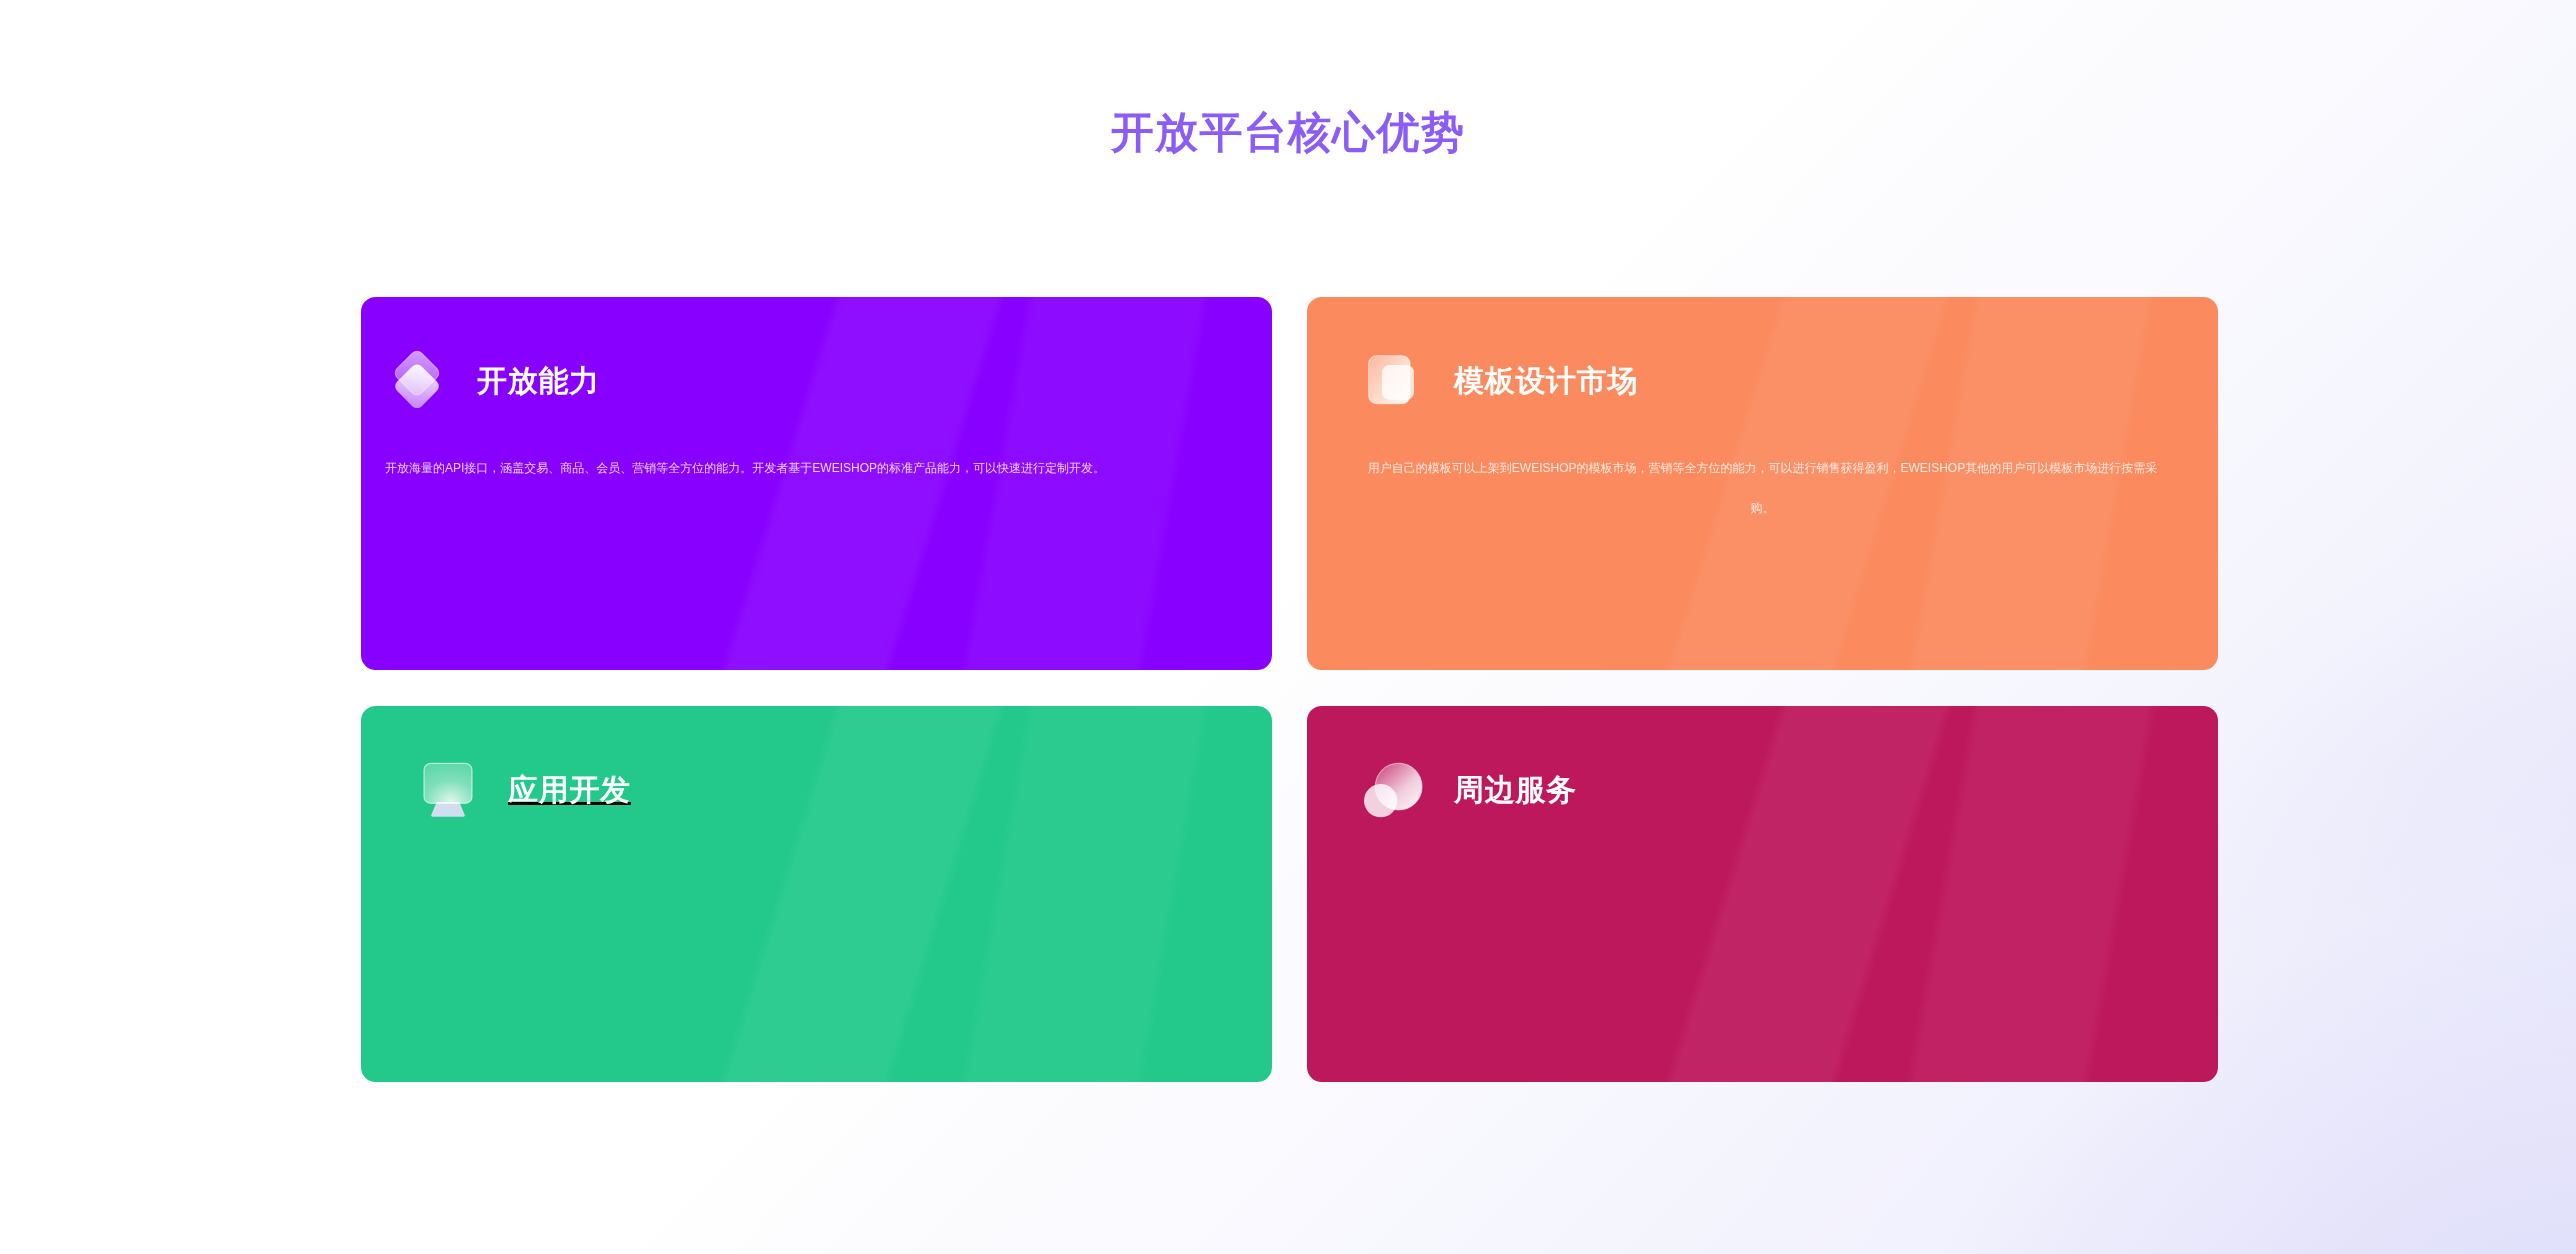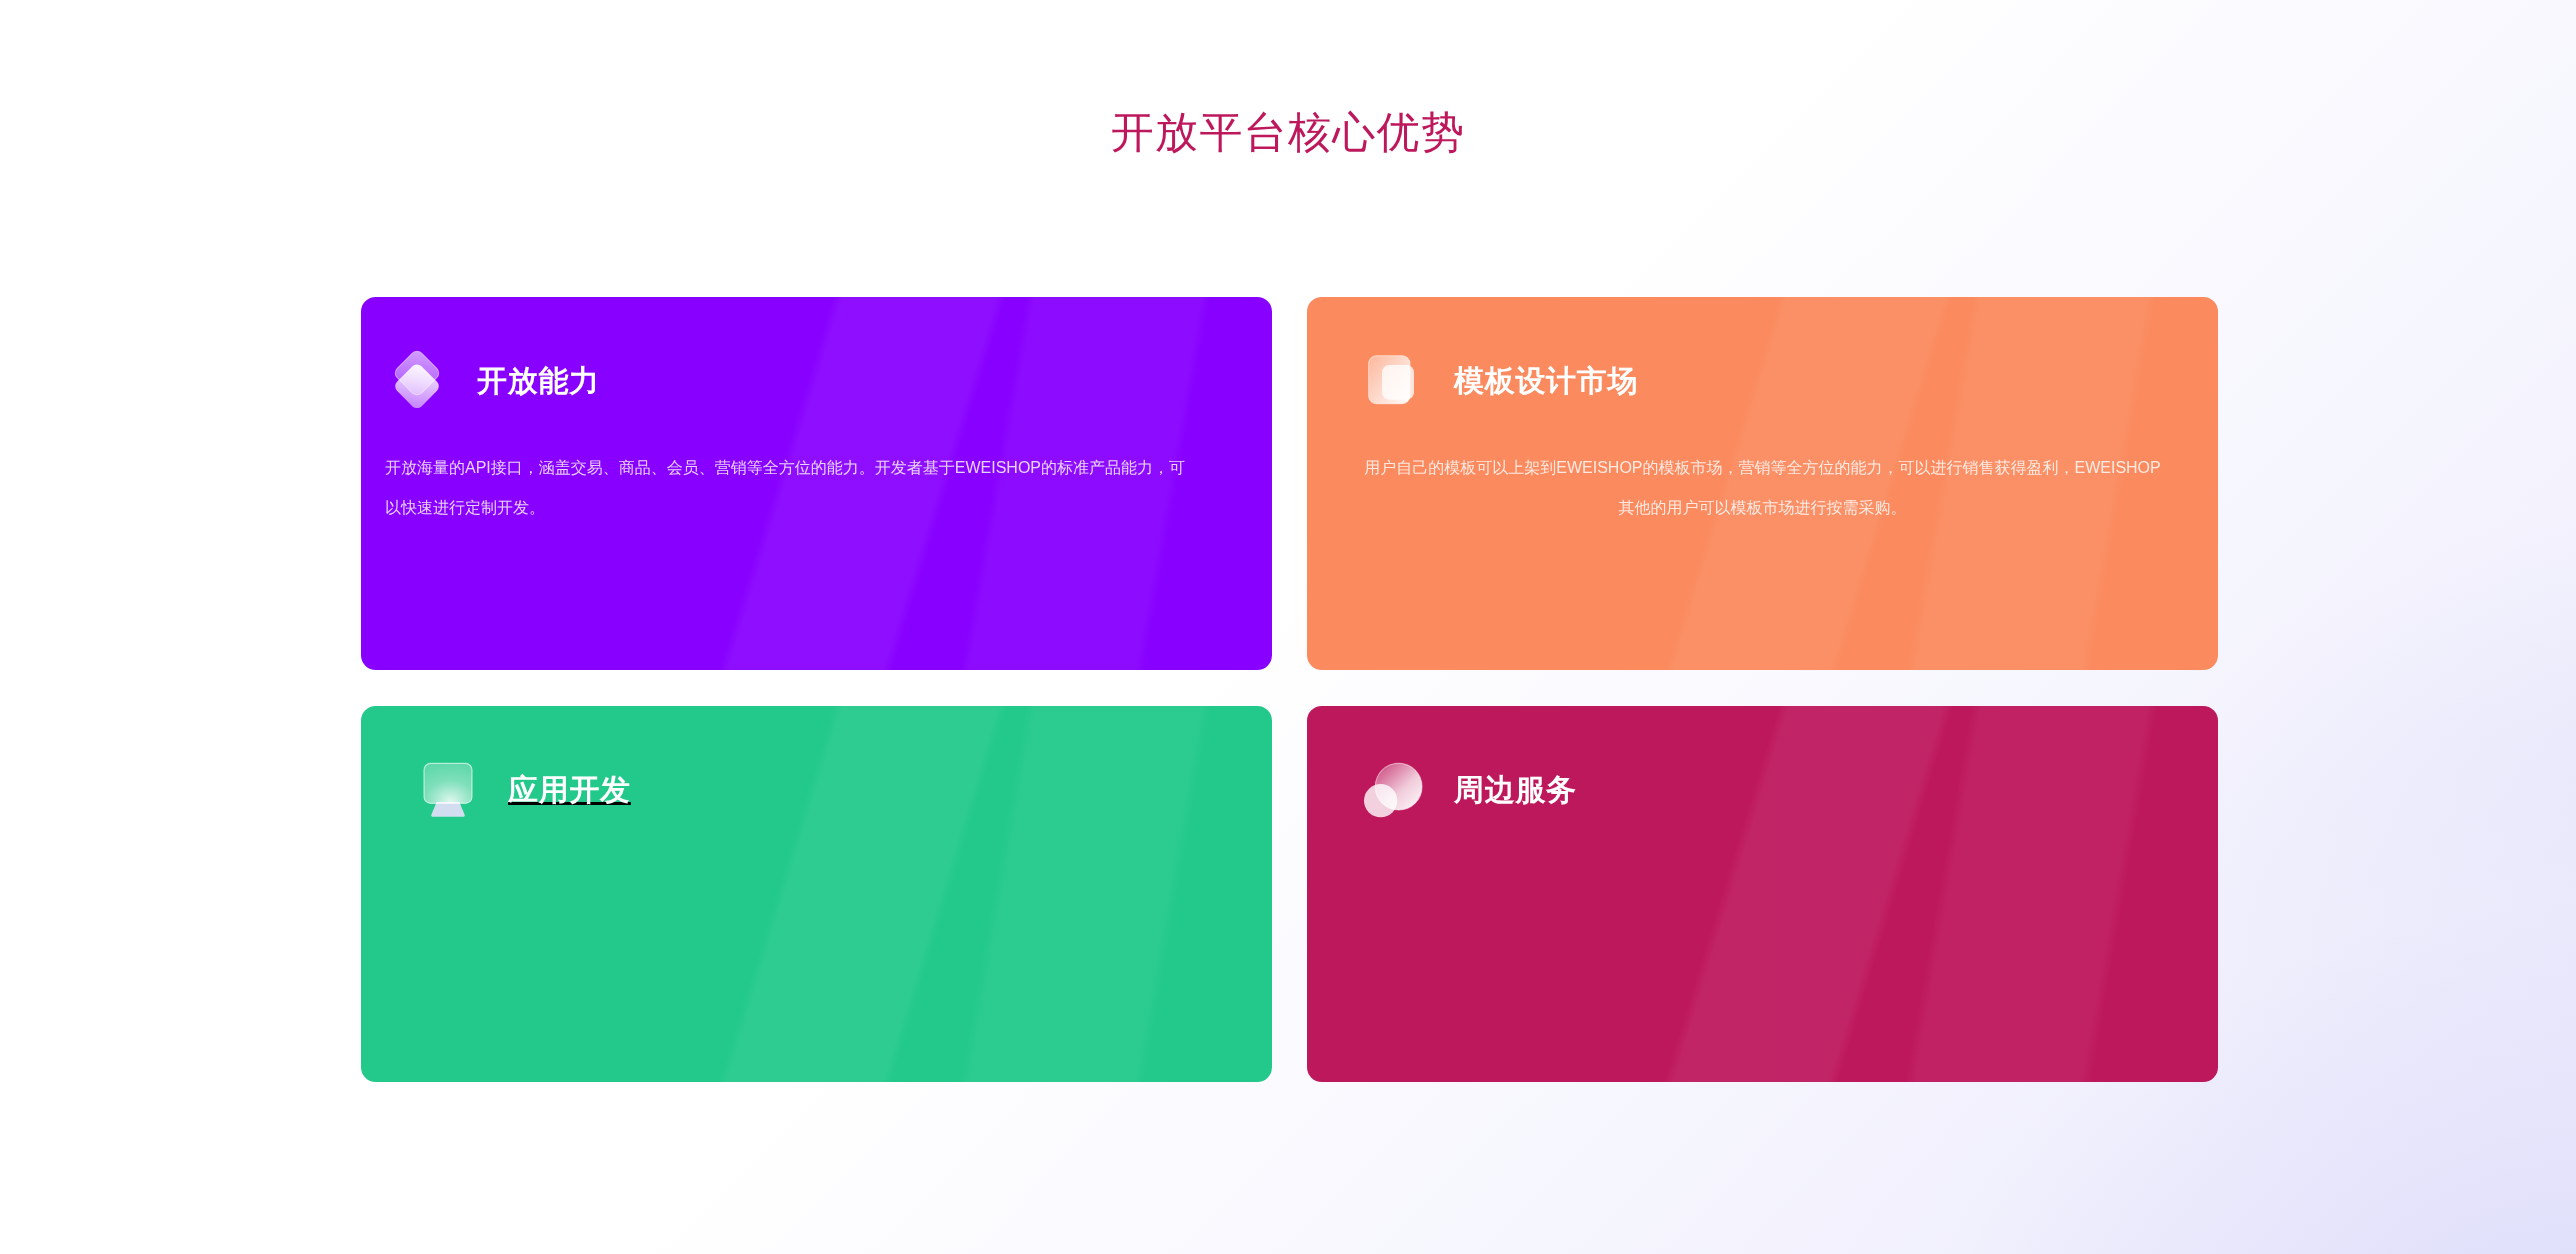--- a/index.html
+++ b/index.html
@@ -22,22 +22,22 @@
     pointer-events:none;
   }
 
   .page { position:relative; width:100%; height:100%; }
 
   .page-title {
     position:absolute;
     top:104px; left:0; right:0;
     text-align:center;
     font-size:43px;
-    font-weight:normal;
-    color:#be185d;
+    font-weight:bold;
+    color:#8b5cf6;
     letter-spacing:1.3px;
   }
 
   .cards {
     position:absolute;
     left:361px; top:297px;
     width:1857px; height:785px;
     display:grid;
     grid-template-columns:911px 911px;
     grid-template-rows:373px 376px;
@@ -84,21 +84,21 @@
     font-weight:bold;
     color:#ffffff;
     letter-spacing:0.7px;
     white-space:nowrap;
   }
 
   .card-desc {
     position:relative;
     z-index:2;
     margin-top:35px;
-    font-size:16px;
+    font-size:12px;
     line-height:40px;
     color:rgba(255,255,255,0.82);
     white-space:pre-line;
     max-width:805px;
   }
 </style>
 </head>
 <body>
 
 <div class="page">

